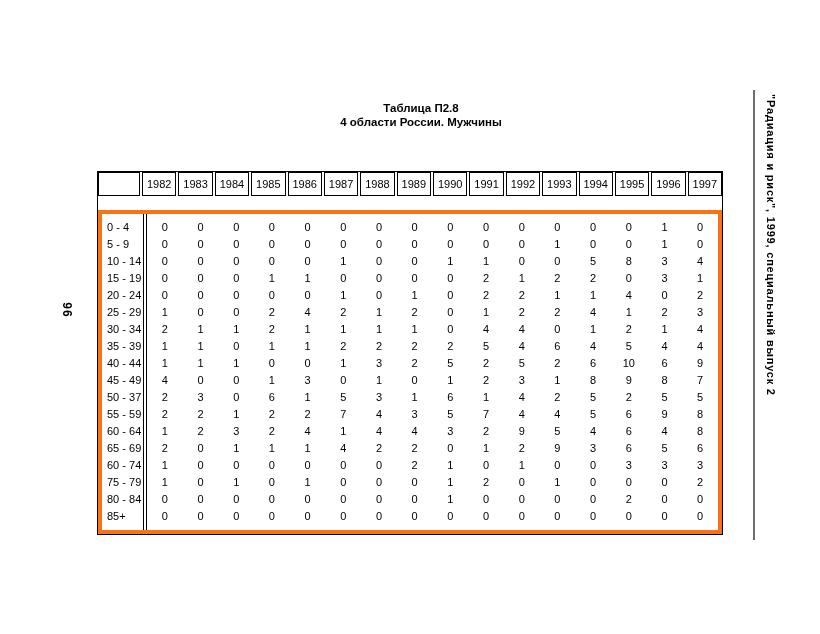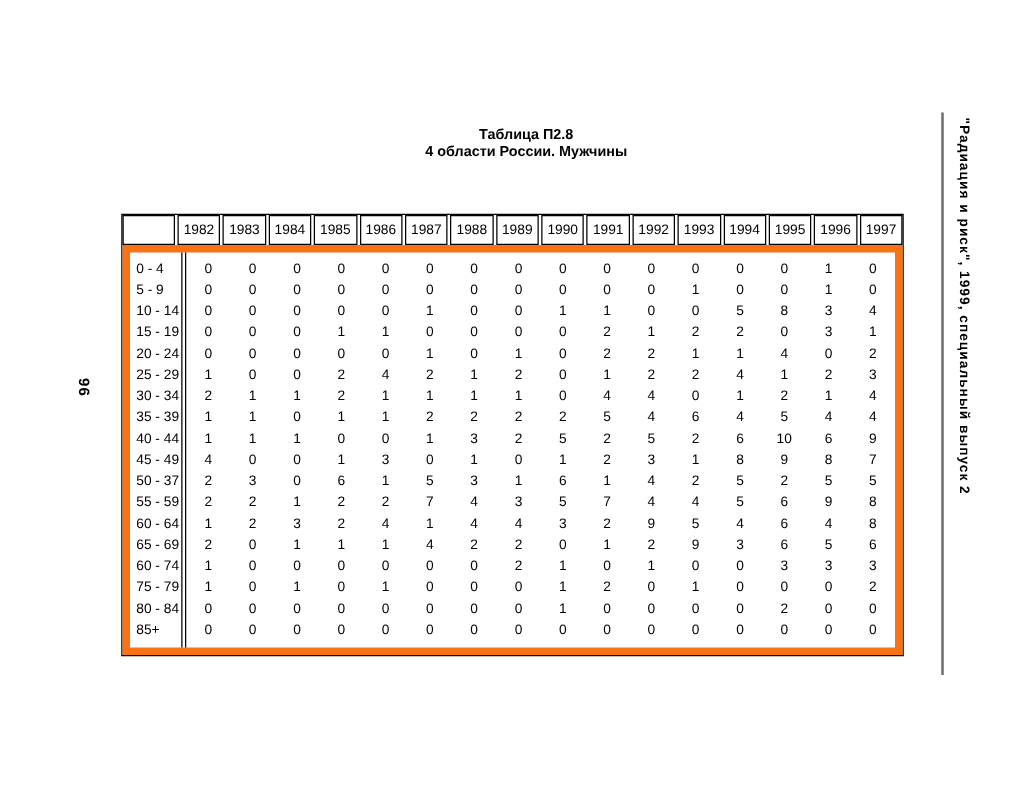--- a/index.html
+++ b/index.html
@@ -64,22 +64,22 @@
   .hcell {
     border: 1px solid #000;
     height: 24px;
     box-sizing: border-box;
     display: flex; align-items: center; justify-content: center;
     font-size: 11px;
     flex: 1;
   }
   .hcell.corner { flex: 0 0 42px; width: 42px; }
   .tbody {
-    margin-top: 0;
-    border: 6px solid #f97316;
+    margin-top: 14px;
+    border: 4px solid #f97316;
     display: flex;
   }
   .agecol {
     flex: 0 0 42px; width: 42px;
     border-right: 1px solid #000;
     box-sizing: border-box;
     padding: 5px 0 5px 5px;
   }
   .vgap { flex: 0 0 2px; }
   .datagrid {

